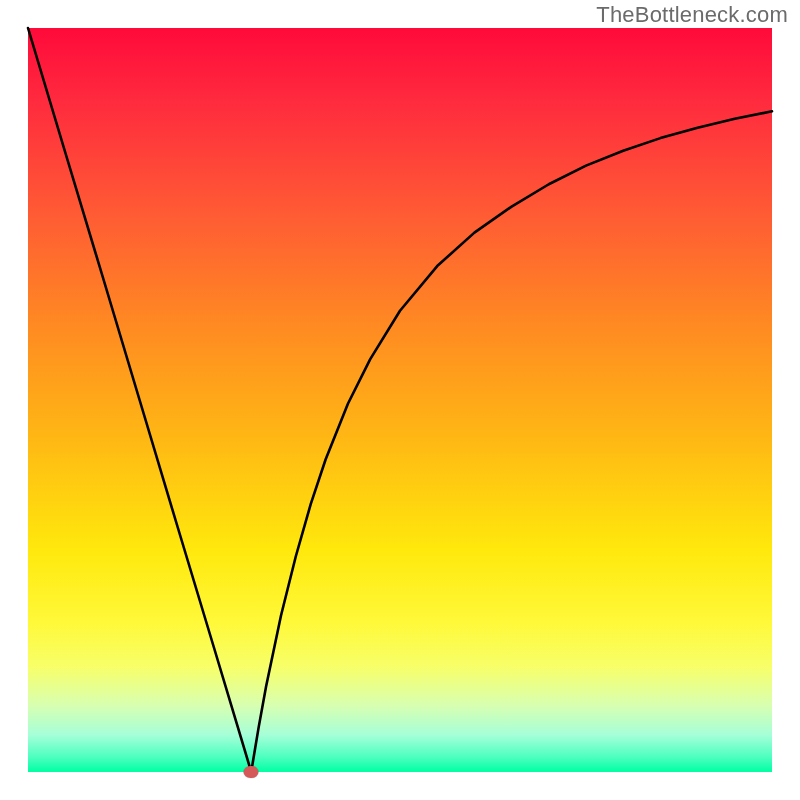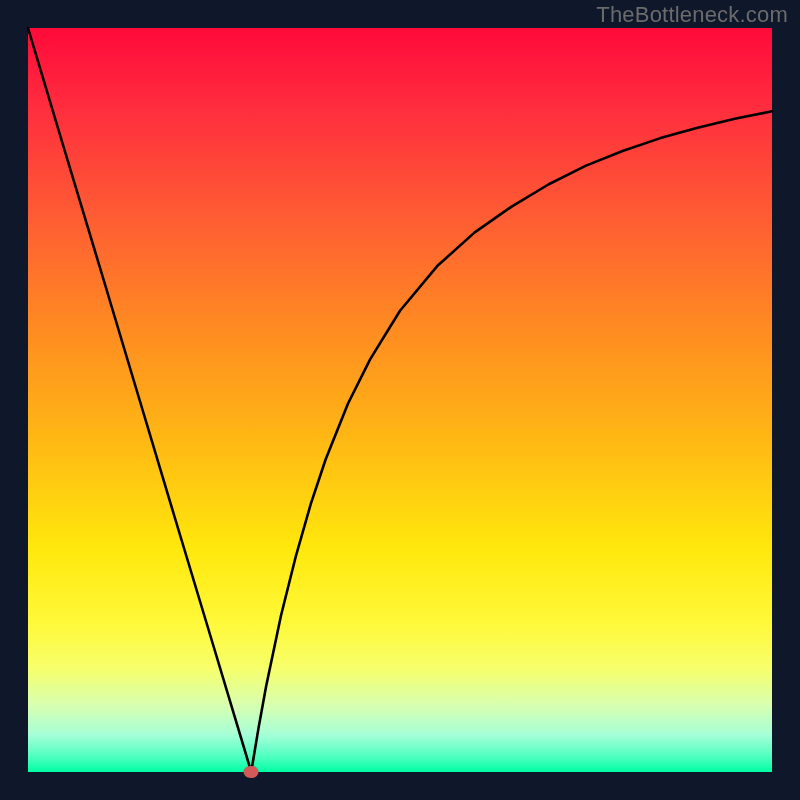--- a/index.html
+++ b/index.html
@@ -1,21 +1,21 @@
 <!DOCTYPE html>
 <html><head>
 <meta charset="utf-8">
 <style>
   * { margin: 0; padding: 0; box-sizing: border-box; }
   html, body { width: 800px; height: 800px; overflow: hidden; background: #000; }
   .frame {
     position: relative;
     width: 800px;
     height: 800px;
-    background: #0f172a;
+    background: #ffffff;
   }
   .watermark {
     position: absolute;
     top: 2px;
     right: 12px;
     font-family: Arial, Helvetica, sans-serif;
     font-size: 22px;
     font-weight: 500;
     color: #6b6b6b;
     letter-spacing: 0.2px;

